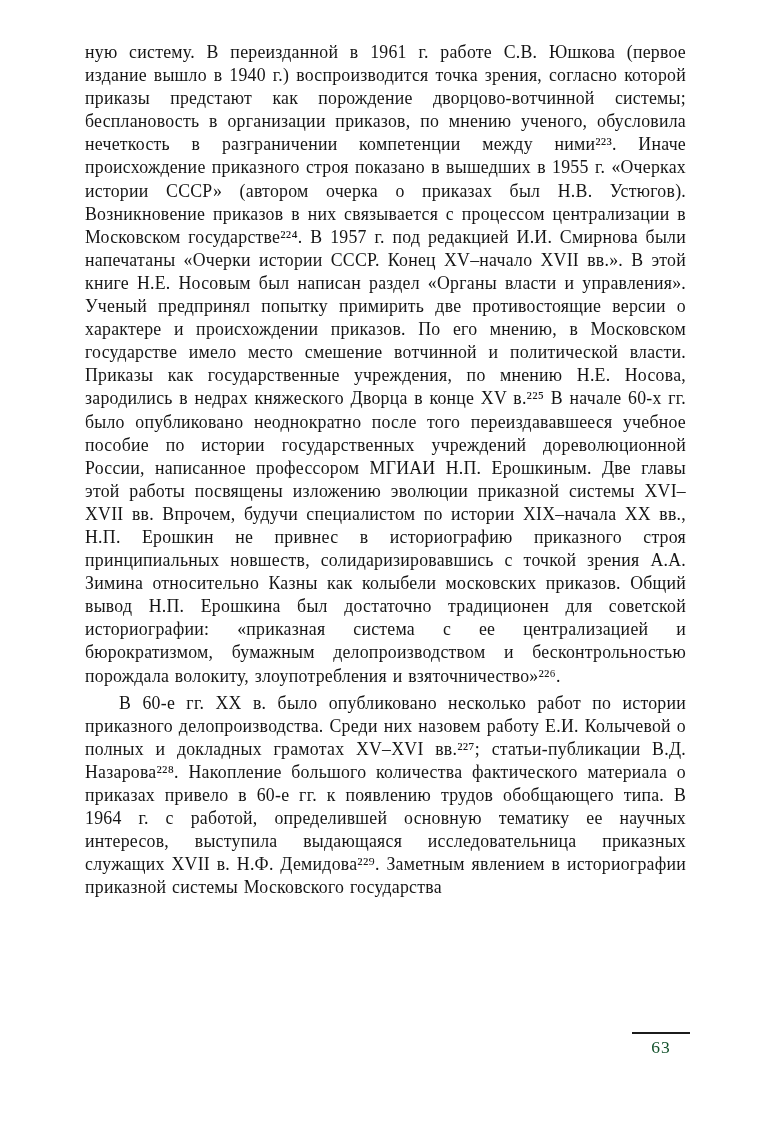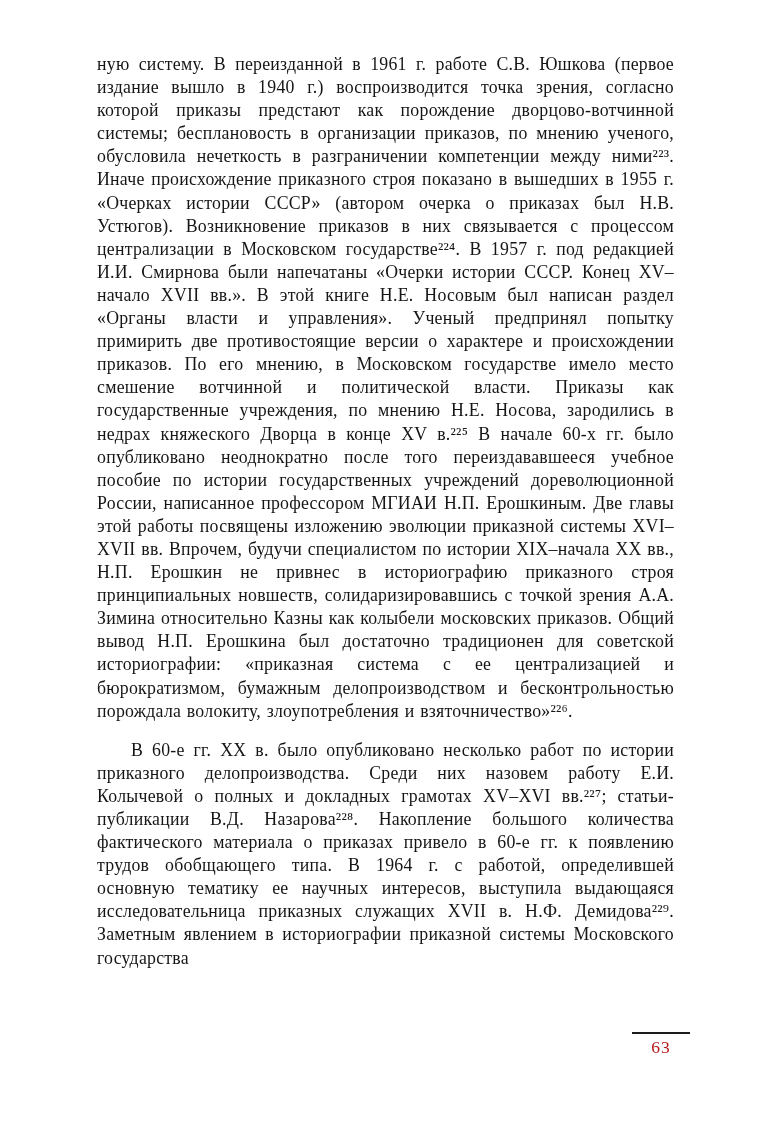--- a/index.html
+++ b/index.html
@@ -15,21 +15,21 @@
     font-family: "Liberation Serif", "DejaVu Serif", serif;
     color: #151515;
   }
   .page {
     position: absolute;
     left: 81px;
     top: 37px;
     width: 609px;
   }
   .text-block p {
-    margin: 16px;
+    margin: 4px;
     font-size: 17.8px;
     line-height: 23.1px;
     text-align: justify;
     letter-spacing: 0.25px;
     word-spacing: 1px;
   }
   .text-block p.indent {
     text-indent: 34px;
   }
   .footer {
@@ -41,21 +41,21 @@
   .footer-rule {
     border-top: 2px solid #1b1b1b;
     width: 58px;
     height: 0;
   }
   .page-number {
     font-size: 17.5px;
     text-align: center;
     margin-top: 3px;
     letter-spacing: 1px;
-    color: #b91c1c;
+    color: #14532d;
   }
 </style>
 </head>
 <body>
 
 <div class="page">
   <div class="text-block">
     <p>ную систему. В переизданной в 1961 г. работе С.В. Юшкова (первое издание вышло в 1940 г.) воспроизводится точка зрения, согласно которой приказы предстают как порождение дворцово-вотчинной системы; бесплановость в организации приказов, по мнению ученого, обусловила нечеткость в разграничении компетенции между ними²²³. Иначе происхождение приказного строя показано в вышедших в 1955 г. «Очерках истории СССР» (автором очерка о приказах был Н.В. Устюгов). Возникновение приказов в них связывается с процессом централизации в Московском государстве²²⁴. В 1957 г. под редакцией И.И. Смирнова были напечатаны «Очерки истории СССР. Конец XV–начало XVII вв.». В этой книге Н.Е. Носовым был написан раздел «Органы власти и управления». Ученый предпринял попытку примирить две противостоящие версии о характере и происхождении приказов. По его мнению, в Московском государстве имело место смешение вотчинной и политической власти. Приказы как государственные учреждения, по мнению Н.Е. Носова, зародились в недрах княжеского Дворца в конце XV в.²²⁵ В начале 60-х гг. было опубликовано неоднократно после того переиздававшееся учебное пособие по истории государственных учреждений дореволюционной России, написанное профессором МГИАИ Н.П. Ерошкиным. Две главы этой работы посвящены изложению эволюции приказной системы XVI–XVII вв. Впрочем, будучи специалистом по истории XIX–начала XX вв., Н.П. Ерошкин не привнес в историографию приказного строя принципиальных новшеств, солидаризировавшись с точкой зрения А.А. Зимина относительно Казны как колыбели московских приказов. Общий вывод Н.П. Ерошкина был достаточно традиционен для советской историографии: «приказная система с ее централизацией и бюрократизмом, бумажным делопроизводством и бесконтрольностью порождала волокиту, злоупотребления и взяточничество»²²⁶.</p>
     <p class="indent">В 60-е гг. XX в. было опубликовано несколько работ по истории приказного делопроизводства. Среди них назовем работу Е.И. Колычевой о полных и докладных грамотах XV–XVI вв.²²⁷; статьи-публикации В.Д. Назарова²²⁸. Накопление большого количества фактического материала о приказах привело в 60-е гг. к появлению трудов обобщающего типа. В 1964 г. с работой, определившей основную тематику ее научных интересов, выступила выдающаяся исследовательница приказных служащих XVII в. Н.Ф. Демидова²²⁹. Заметным явлением в историографии приказной системы Московского государства</p>
   </div>

